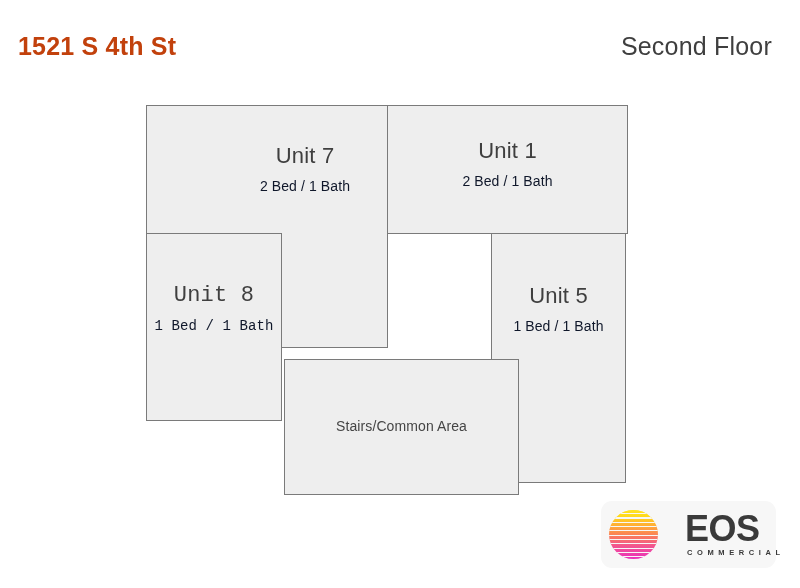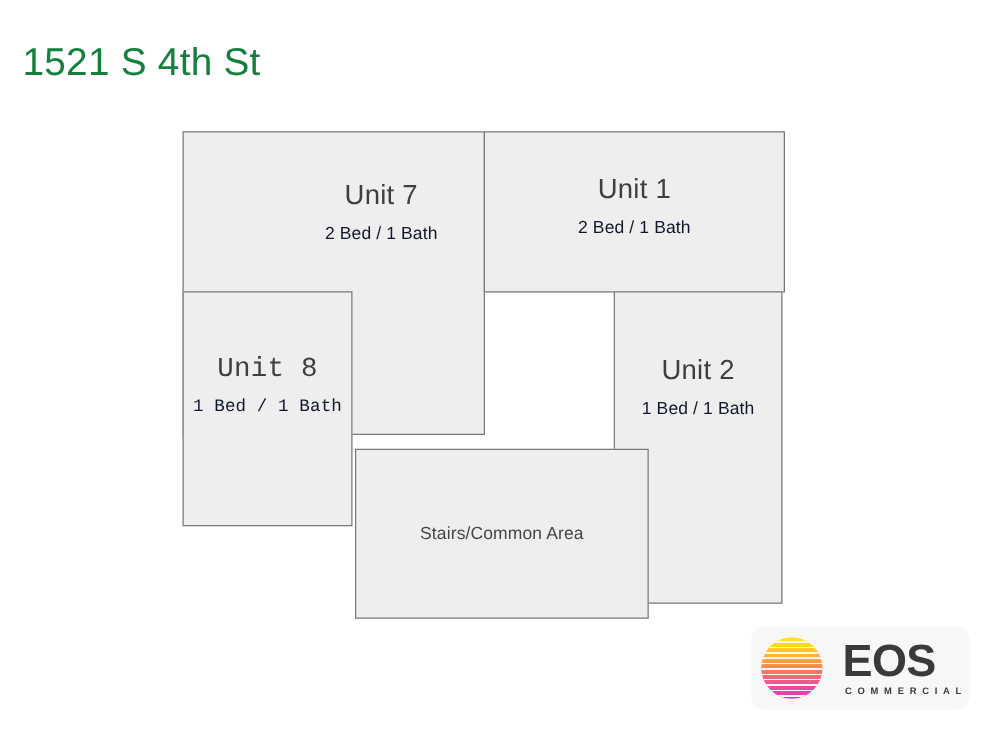--- a/index.html
+++ b/index.html
@@ -21,23 +21,23 @@
     position: absolute;
     left: 0;
     top: 0;
     width: 800px;
     height: 95px;
   }
   .header-title {
     position: absolute;
     left: 18px;
     top: 32px;
-    font-size: 31px;
-    font-weight: 400;
-    color: #15803d;
+    font-size: 25px;
+    font-weight: 700;
+    color: #c2410c;
     letter-spacing: 0.2px;
     white-space: nowrap;
   }
   .header-floor {
     position: absolute;
     right: 28px;
     top: 32px;
     font-size: 25px;
     font-weight: 400;
     color: #3f3f3f;
@@ -146,21 +146,21 @@
   }
   .logo-sun .top-mask {
     position: absolute;
     left: 0;
     right: 0;
     top: 0;
     height: 11px;
     background: linear-gradient(to bottom, #ffe11f 0%, rgba(255,225,31,0) 100%);
   }
   .logo-text {
-    margin-left: 16px;
+    margin-left: 27px;
     display: flex;
     flex-direction: column;
     justify-content: center;
   }
   .logo-eos {
     font-size: 36px;
     font-weight: 700;
     color: #3a3a3a;
     letter-spacing: -0.5px;
     line-height: 0.94;
@@ -174,20 +174,21 @@
     line-height: 1;
     margin-top: 3px;
     margin-left: 2px;
   }
 </style>
 </head>
 <body>
 
 <div class="header">
   <div class="header-title">1521 S 4th St</div>
+  <div class="header-floor">Second Floor</div>
 </div>
 
 <div class="floorplan">
 
   <div class="room" id="room-unit-7">
     <div class="room-labels" id="labels-unit-7">
       <div class="room-name">Unit 7</div>
       <div class="room-sub">2 Bed / 1 Bath</div>
     </div>
   </div>
@@ -201,21 +202,21 @@
 
   <div class="room" id="room-unit-8">
     <div class="room-labels" id="labels-unit-8">
       <div class="room-name">Unit 8</div>
       <div class="room-sub">1 Bed / 1 Bath</div>
     </div>
   </div>
 
   <div class="room" id="room-unit-5">
     <div class="room-labels" id="labels-unit-5">
-      <div class="room-name">Unit 2</div>
+      <div class="room-name">Unit 5</div>
       <div class="room-sub">1 Bed / 1 Bath</div>
     </div>
   </div>
 
   <div class="room" id="room-common-area">
     <div class="room-labels" id="labels-common-area">
       <div class="room-common-name">Stairs/Common Area</div>
     </div>
   </div>
 

